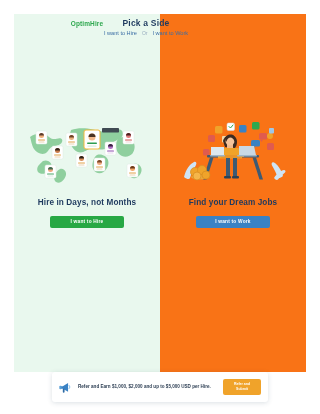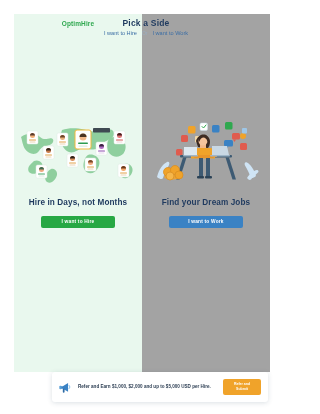--- a/index.html
+++ b/index.html
@@ -10,26 +10,26 @@
     overflow: hidden;
   }
   .page {
     position: relative;
     width: 320px; height: 414px;
     background: #ffffff;
   }
   .panels {
     position: absolute;
     left: 14px; top: 14px;
-    width: 256px; height: 358px;
+    width: 292px; height: 358px;
     display: flex;
   }
   .panel { position: relative; width: 50%; height: 100%; overflow: hidden; }
   .panel-left  { background: #e9f8ee; }
-  .panel-right { background: #a3a3a3; }
+  .panel-right { background: #f97316; }
 
   
   .brand {
     position: absolute; left: 0; top: 6px; width: 100%;
     text-align: center;
     font-size: 6.5px; font-weight: bold; letter-spacing: .1px;
     color: #2fa84f;
   }
   .header-center {
     position: absolute; left: 14px; top: 18px;

